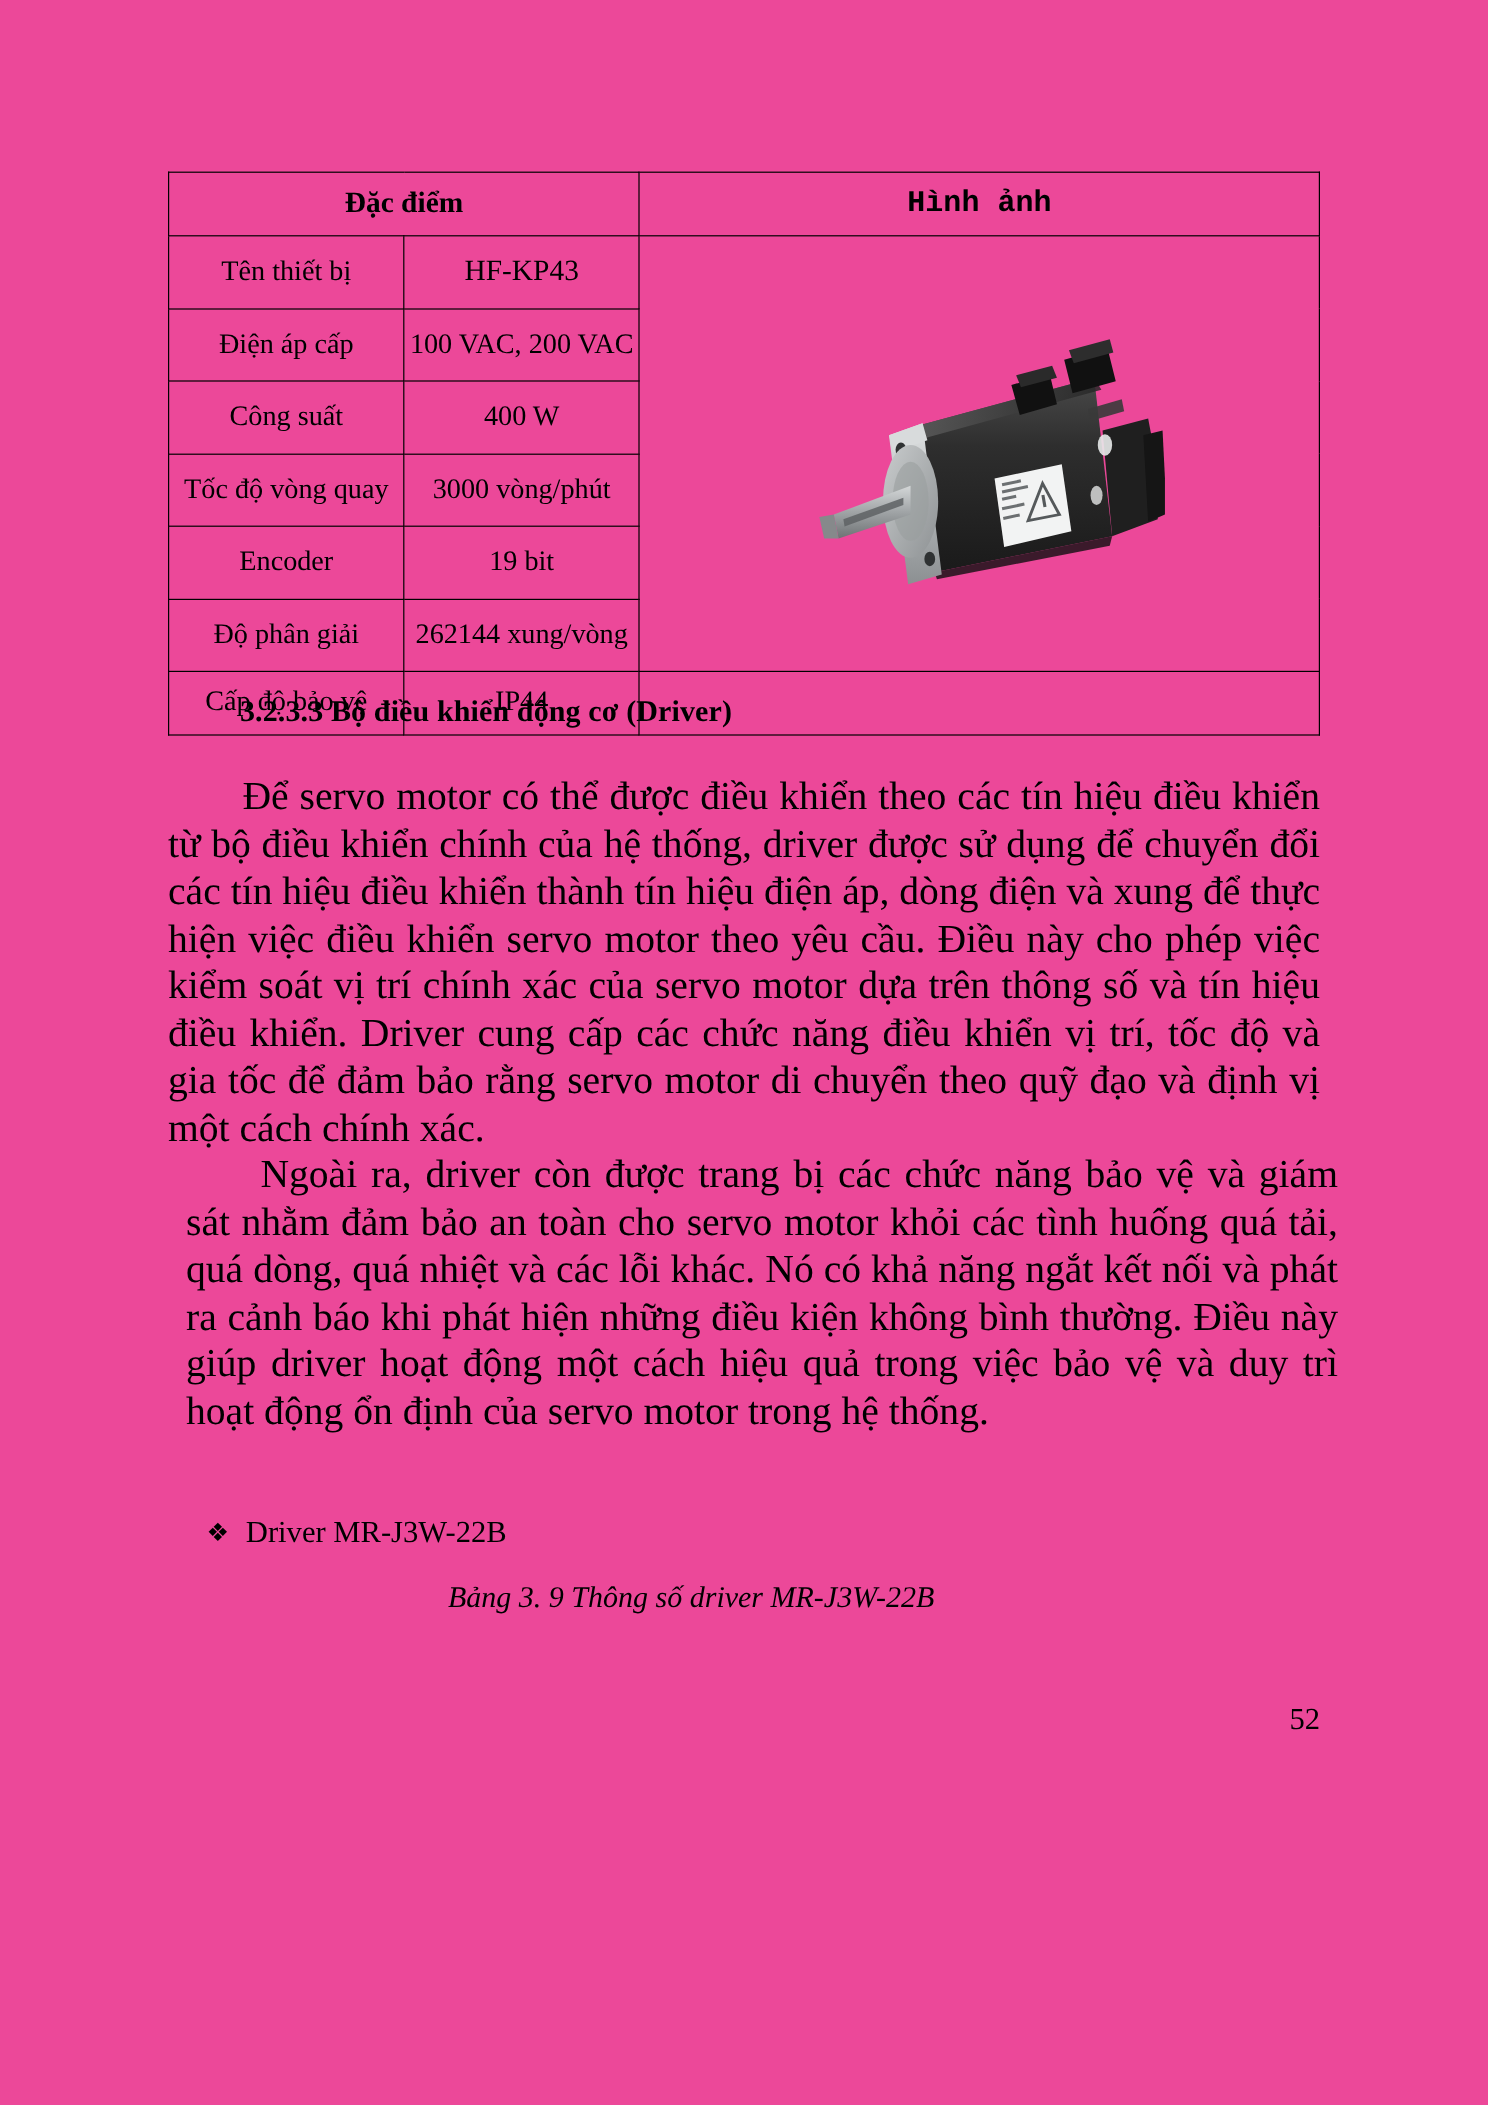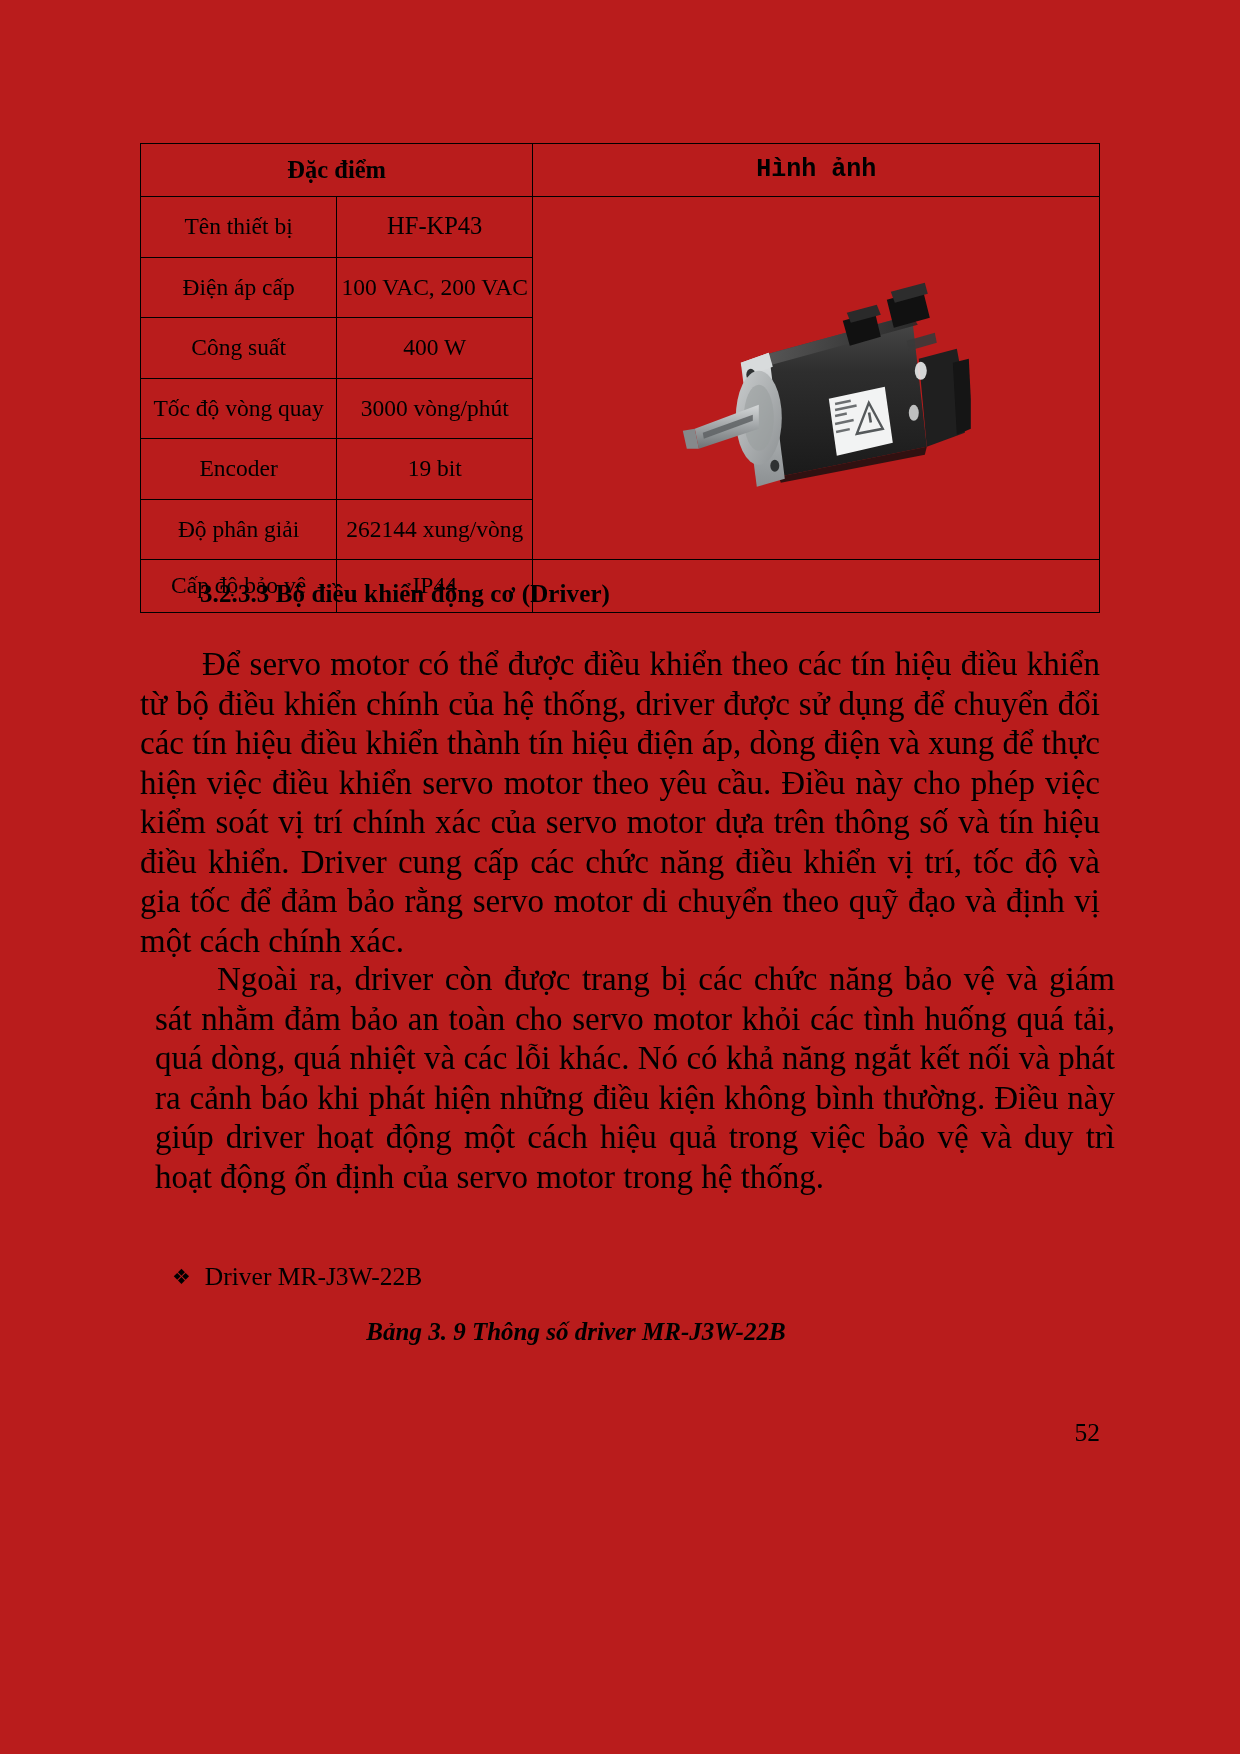--- a/index.html
+++ b/index.html
@@ -14,21 +14,21 @@
     font-family: "Liberation Serif", "DejaVu Serif", serif;
     color: #000000;
     overflow: hidden;
   }
 
   .page {
     position: absolute;
     left: 0; top: 0;
     width: 1240px;
     height: 1754px;
-    background: #b91c1c;
+    background: #ec4899;
   }
 
   
   .spec-table-wrap {
     position: absolute;
     left: 140px;
     top: 143px;
     width: 960px;
   }
   table.spec-table {
@@ -128,21 +128,21 @@
   }
 
   .caption {
     position: absolute;
     left: 0;
     top: 1318px;
     width: 1152px;
     text-align: center;
     font-size: 25px;
     font-style: italic;
-    font-weight: bold;
+    font-weight: normal;
   }
 
   .page-number {
     position: absolute;
     right: 140px;
     top: 1418px;
     font-size: 25.5px;
     margin-left: 28px;
   }
 </style>

